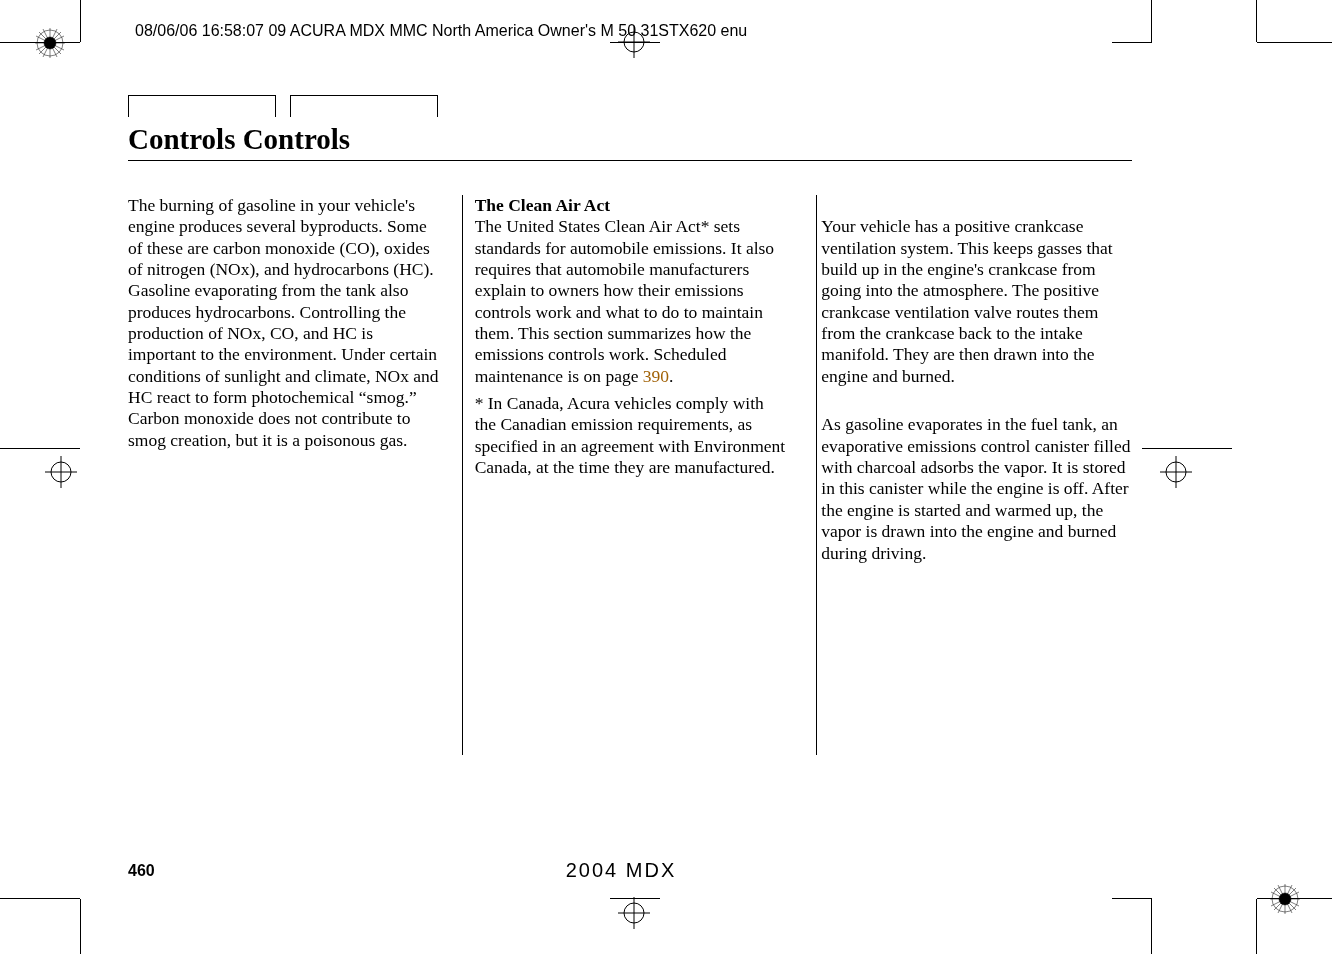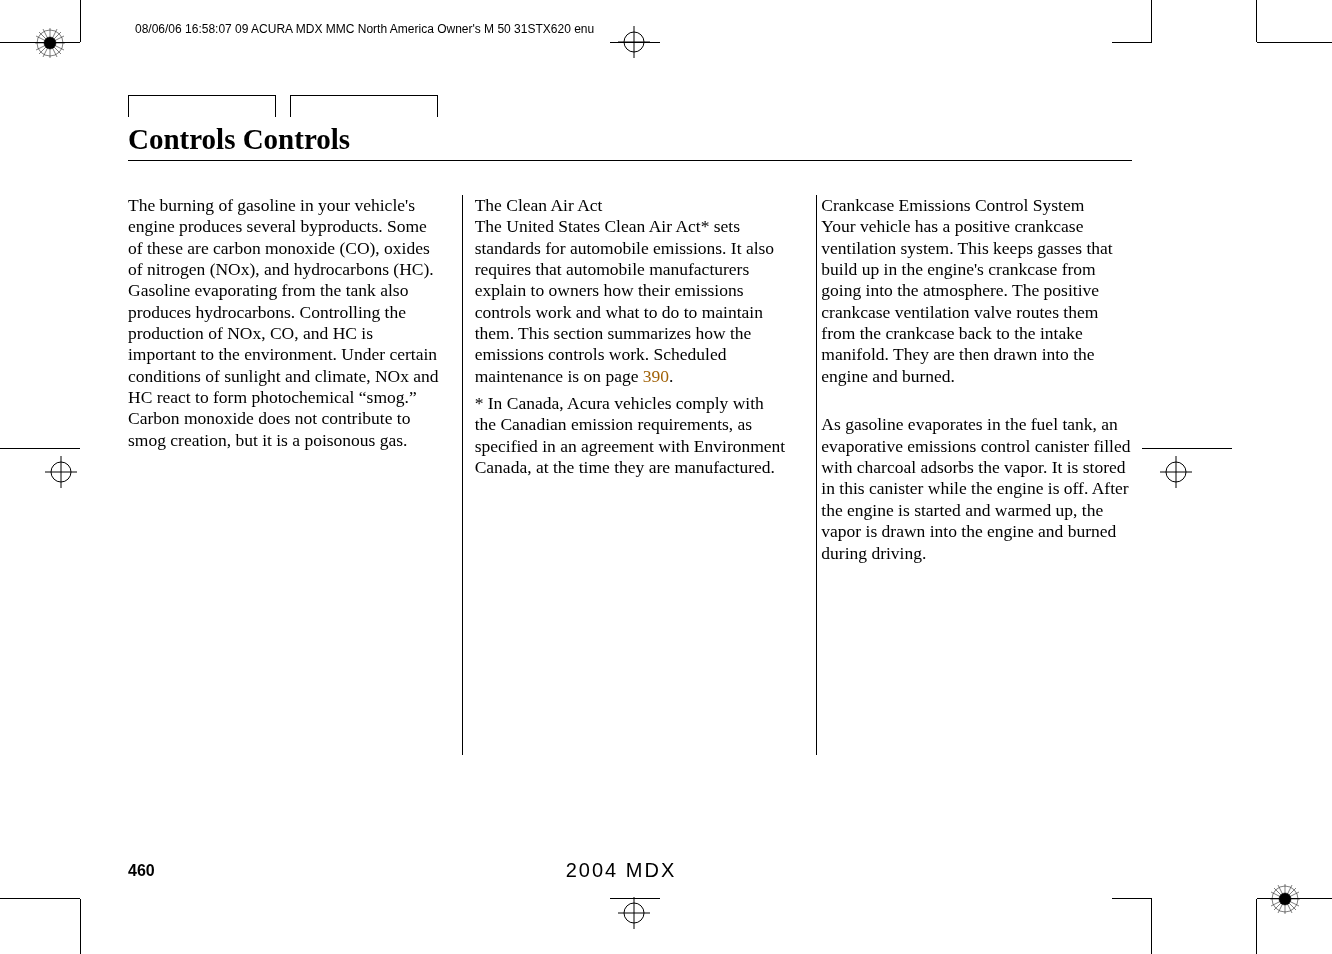--- a/index.html
+++ b/index.html
@@ -51,21 +51,21 @@
     .crosshair svg { width: 100%; height: 100%; }
     .crosshair-top { top: 26px; left: 618px; }
     .crosshair-bottom { bottom: 25px; left: 618px; }
     .crosshair-left { top: 456px; left: 45px; }
     .crosshair-right { top: 456px; right: 140px; }
     
     .header-line {
       position: absolute;
       top: 22px;
       left: 135px;
-      font-size: 12px;
+      font-size: 16px;
       font-family: Arial, sans-serif;
       color: #000;
     }
     
     .tab-boxes {
       position: absolute;
       top: 95px;
       left: 128px;
       display: flex;
       gap: 14px;
@@ -115,21 +115,21 @@
     .col-divider {
       position: absolute;
       top: 195px;
       width: 1px;
       background: #000;
     }
     .col-divider-1 { left: 462px; height: 560px; }
     .col-divider-2 { left: 816px; height: 560px; }
     
     .column p { margin-bottom: 6px; }
-    .subheading { font-weight: normal; display: inline; }
+    .subheading { font-weight: bold; display: inline; }
     .link { color: #a16207; }
     
     .page-number {
       position: absolute;
       bottom: 74px;
       left: 128px;
       font-size: 16px;
       font-weight: bold;
       font-family: Arial, sans-serif;
     }
@@ -284,19 +284,19 @@
 
 <div class="columns">
   <div class="column">
     <p>The burning of gasoline in your vehicle's engine produces several byproducts. Some of these are carbon monoxide (CO), oxides of nitrogen (NOx), and hydrocarbons (HC). Gasoline evaporating from the tank also produces hydrocarbons. Controlling the production of NOx, CO, and HC is important to the environment. Under certain conditions of sunlight and climate, NOx and HC react to form photochemical “smog.” Carbon monoxide does not contribute to smog creation, but it is a poisonous gas.</p>
   </div>
   <div class="column">
     <p><span class="subheading">The Clean Air Act</span><br><span>The United States Clean Air Act</span><span>*</span><span> sets standards for automobile emissions. It also requires that automobile manufacturers explain to owners how their emissions controls work and what to do to maintain them. This section summarizes how the emissions controls work. Scheduled maintenance is on page </span><span class="link">390</span><span>.</span></p>
     <p><span>*</span><span> In Canada, Acura vehicles comply with the Canadian emission requirements, as specified in an agreement with Environment Canada, at the time they are manufactured.</span></p>
   </div>
   <div class="column">
-    <p><span class="subheading">Crankcase Emissions Control System</span><br><span>Your vehicle has a positive crankcase ventilation system. This keeps gasses that build up in the engine's crankcase from going into the atmosphere. The positive crankcase ventilation valve routes them from the crankcase back to the intake manifold. They are then drawn into the engine and burned.</span></p>
+    <p><br><span>Your vehicle has a positive crankcase ventilation system. This keeps gasses that build up in the engine's crankcase from going into the atmosphere. The positive crankcase ventilation valve routes them from the crankcase back to the intake manifold. They are then drawn into the engine and burned.</span></p>
     <p><br><span>As gasoline evaporates in the fuel tank, an evaporative emissions control canister filled with charcoal adsorbs the vapor. It is stored in this canister while the engine is off. After the engine is started and warmed up, the vapor is drawn into the engine and burned during driving.</span></p>
   </div>
 </div>
 
 <div class="page-number">460</div>
 <div class="footer-model">2004  MDX</div>
 
 </body></html>

